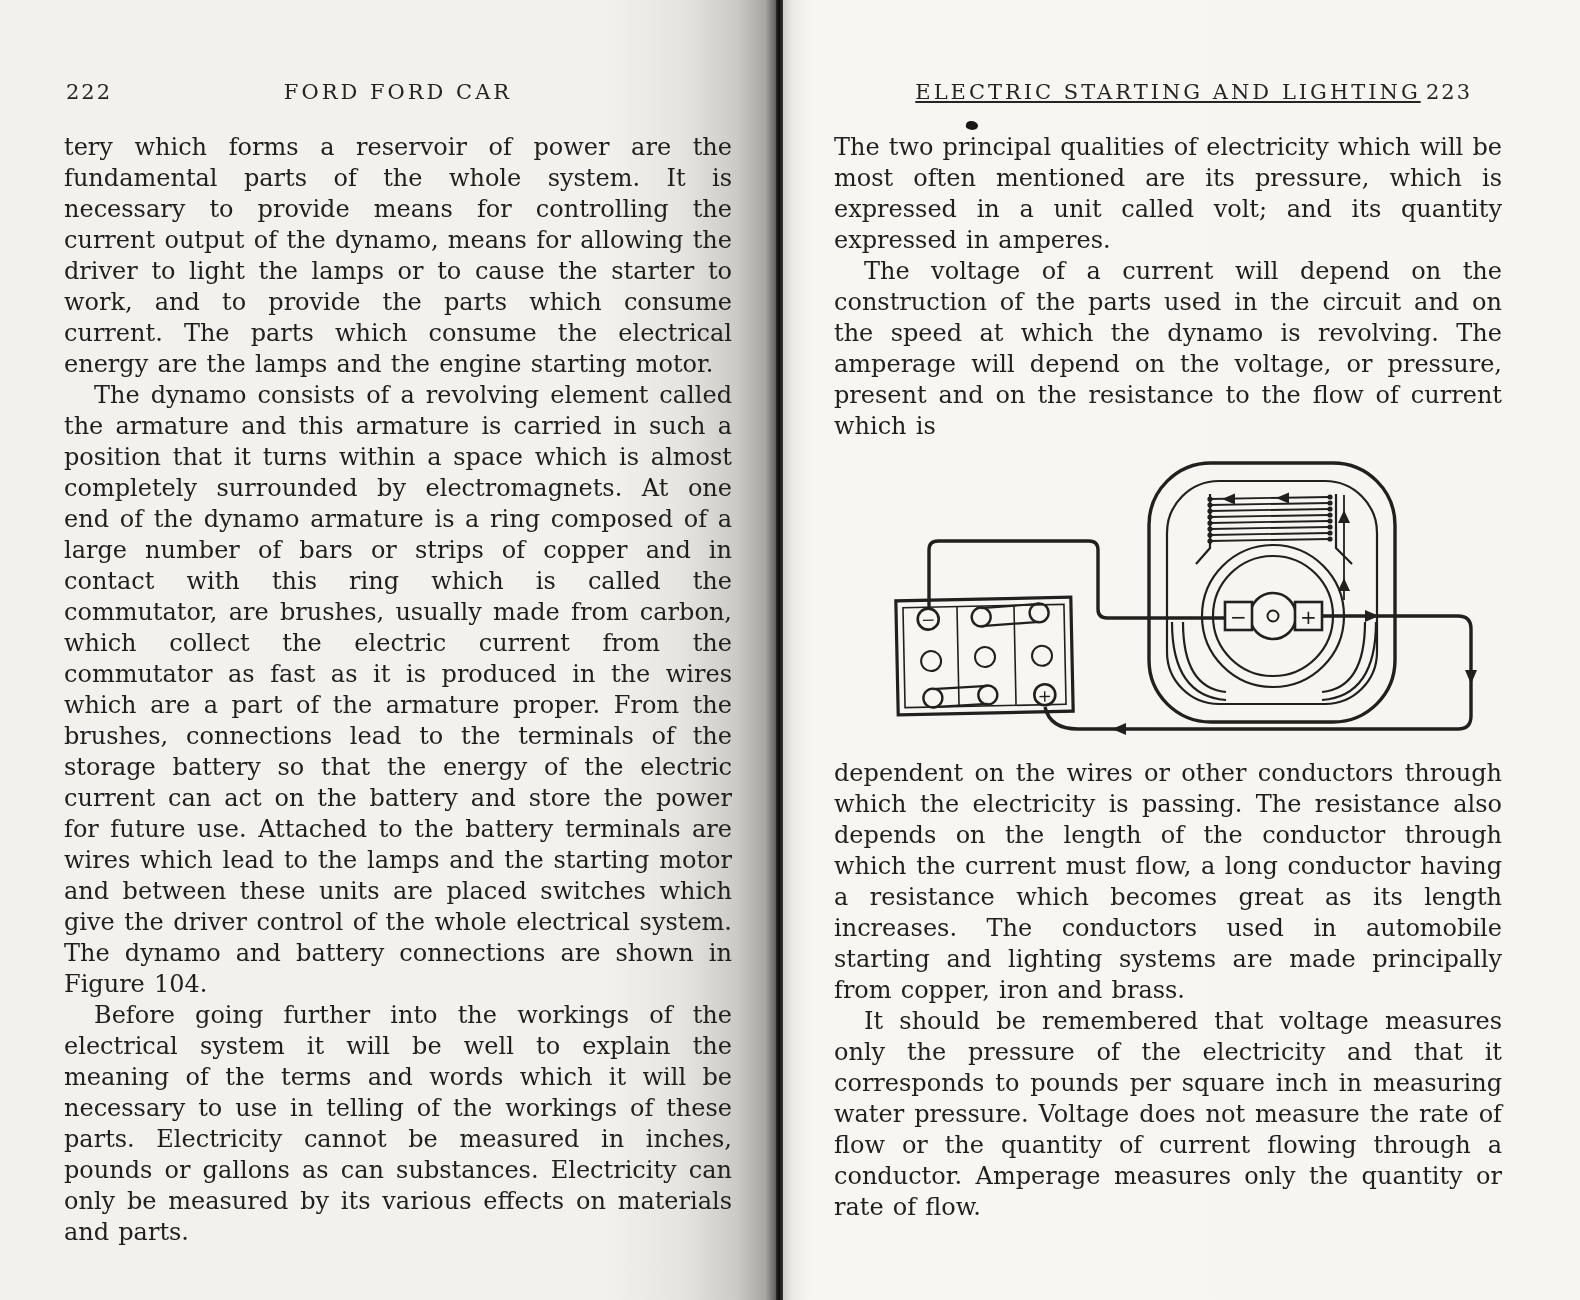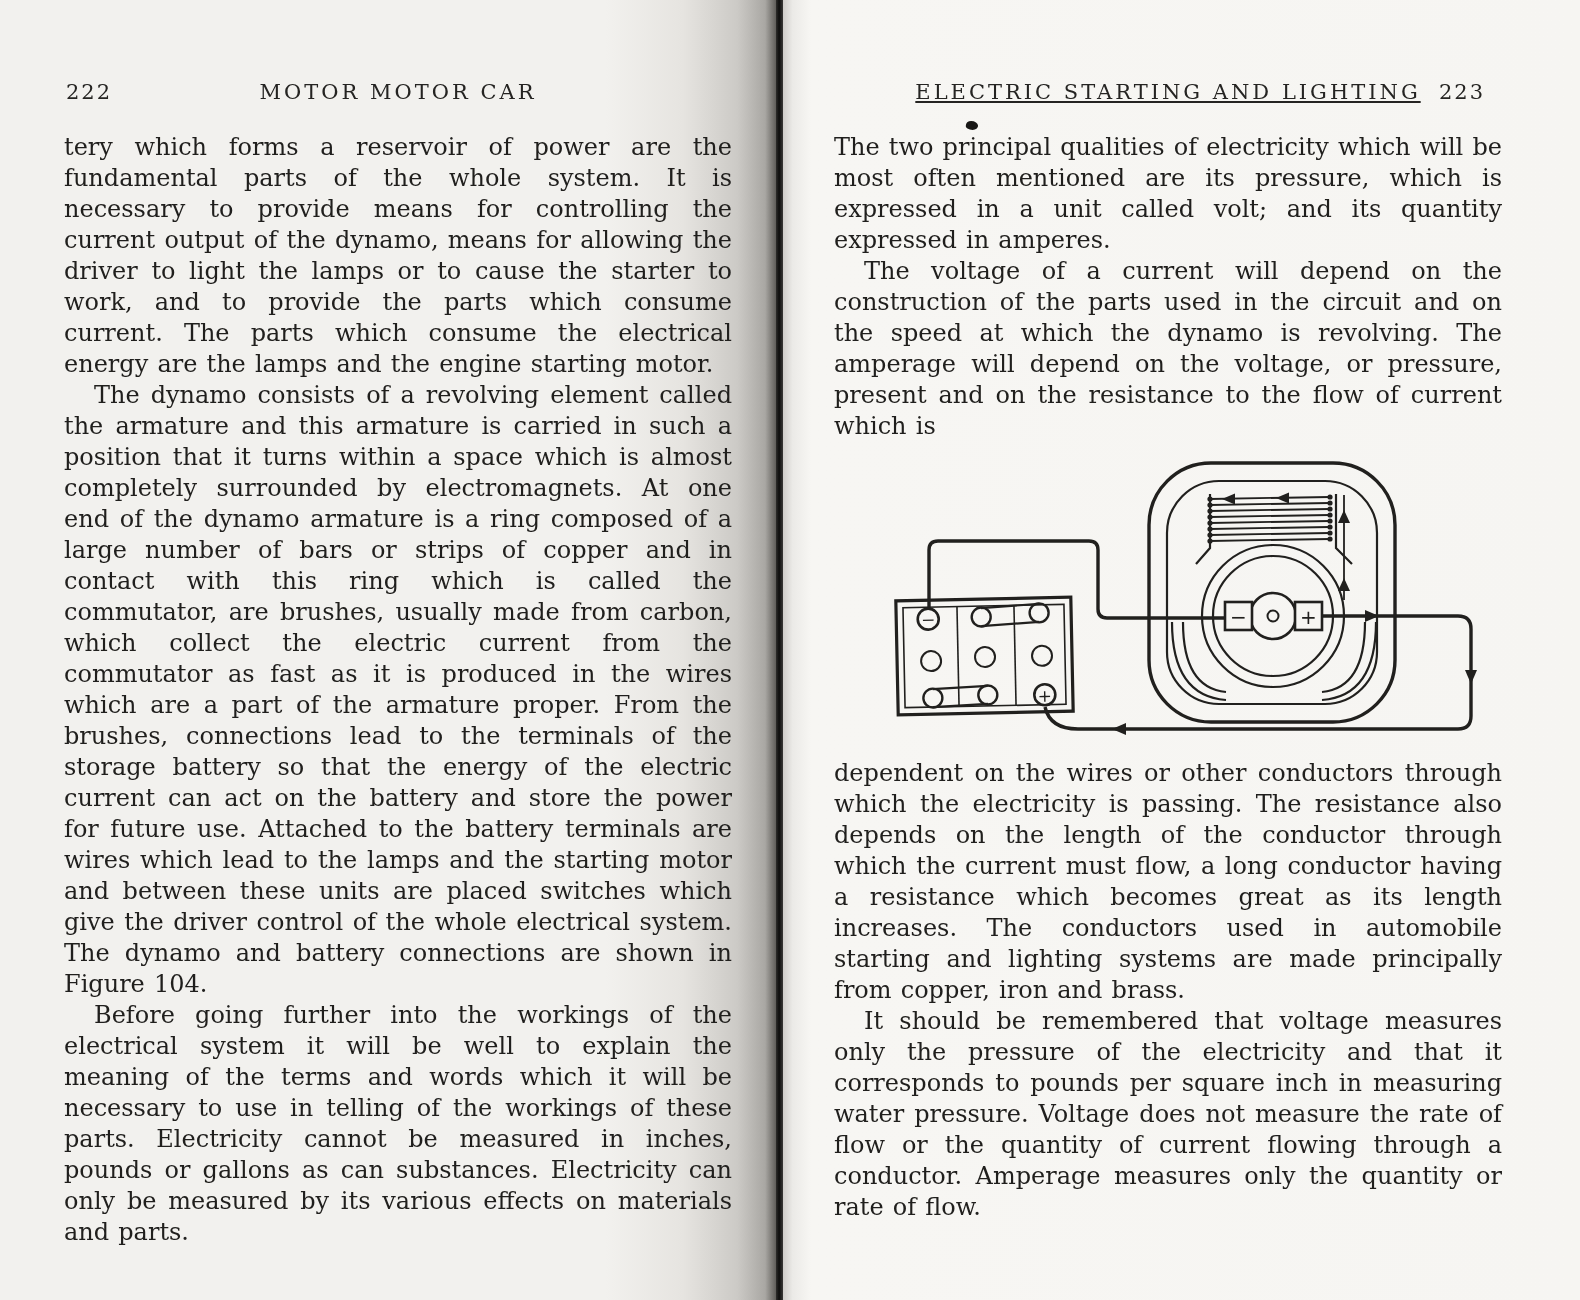--- a/index.html
+++ b/index.html
@@ -28,21 +28,21 @@
   .running-head { position:absolute; top:80px; left:0; right:0; height:30px; }
   .head-title {
     position:absolute; left:64px; width:668px; text-align:center;
     font-size:21px; letter-spacing:3px; color:#252422; white-space:nowrap;
   }
   .page-right .head-title { left:51px;text-decoration:underline; }
   .folio {
     position:absolute; font-size:21px; letter-spacing:2px; color:#252422; top:0;
   }
   .folio-left { left:66px; }
-  .folio-right { right:95px; }
+  .folio-right { right:108px; }
   .text-col {
     position:absolute; top:132px; left:64px; width:668px;
     font-size:24px; line-height:31px; color:#201f1d;
     text-align:justify; word-spacing:1.5px;
   }
   .page-right .text-col { left:51px; }
   .text-col p { margin:0; }
   .text-col p.indent { text-indent:30px; }
   figure { margin:0; padding:0; }
   .diagram-wrap { margin:8px 0 0 40px; }
@@ -59,21 +59,21 @@
   svg text { font-family:"DejaVu Sans", sans-serif; fill:#21201e; }
 </style>
 </head>
 <body>
 
 <div class="book">
 
   <div class="page page-left">
     <div class="running-head">
       <span class="folio folio-left">222</span>
-      <span class="head-title">MOTOR MOTOR CAR</span>
+      <span class="head-title">FORD FORD CAR</span>
     </div>
     <div class="text-col">
       <p>tery which forms a reservoir of power are the fundamental parts of the whole system. It is necessary to provide means for controlling the current output of the dynamo, means for allowing the driver to light the lamps or to cause the starter to work, and to provide the parts which consume current. The parts which consume the electrical energy are the lamps and the engine starting motor.</p>
       <p class="indent">The dynamo consists of a revolving element called the armature and this armature is carried in such a position that it turns within a space which is almost completely surrounded by electromagnets. At one end of the dynamo armature is a ring composed of a large number of bars or strips of copper and in contact with this ring which is called the commutator, are brushes, usually made from carbon, which collect the electric current from the commutator as fast as it is produced in the wires which are a part of the armature proper. From the brushes, connections lead to the terminals of the storage battery so that the energy of the electric current can act on the battery and store the power for future use. Attached to the battery terminals are wires which lead to the lamps and the starting motor and between these units are placed switches which give the driver control of the whole electrical system. The dynamo and battery connections are shown in Figure 104.</p>
       <p class="indent">Before going further into the workings of the electrical system it will be well to explain the meaning of the terms and words which it will be necessary to use in telling of the workings of these parts. Electricity cannot be measured in inches, pounds or gallons as can substances. Electricity can only be measured by its various effects on materials and parts.</p>
     </div>
   </div>
 
   <div class="gutter"></div>
 

